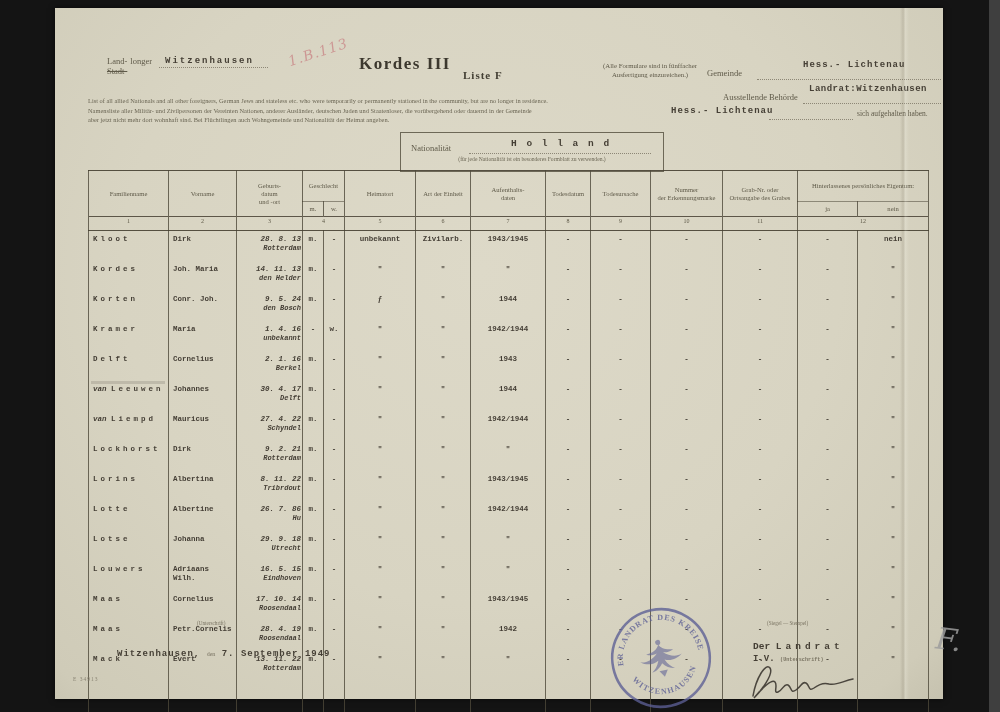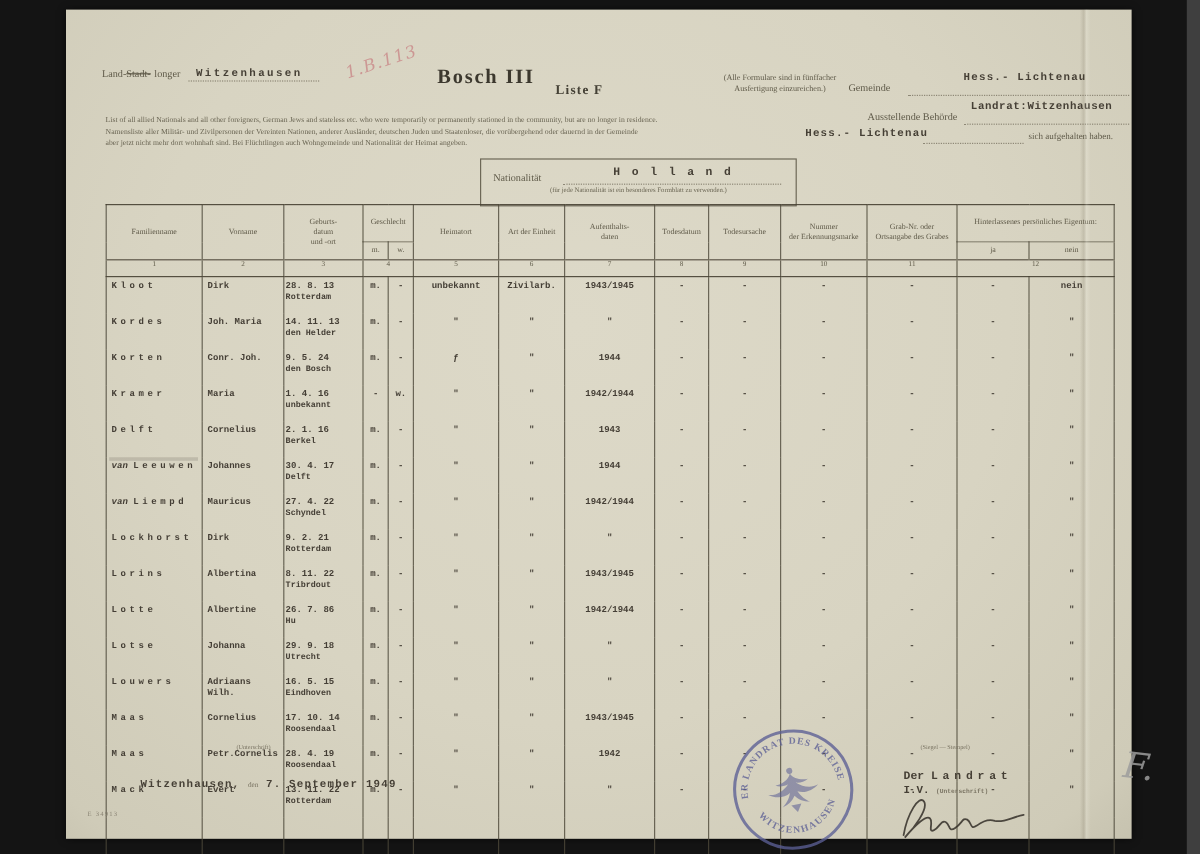--- a/index.html
+++ b/index.html
@@ -12,21 +12,21 @@
          box-shadow:0 0 6px rgba(0,0,0,.6);}
   .crease{position:absolute;left:845px;top:0;width:9px;height:691px;
           background:linear-gradient(90deg, rgba(0,0,0,0) 0%, rgba(80,70,50,.14) 35%, rgba(255,255,245,.18) 60%, rgba(0,0,0,0) 100%);}
   .print{color:#5f5a49;}
   .typed{font-family:"Liberation Mono",monospace;font-weight:700;color:#453f35;}
   .abs{position:absolute;}
   .dots{border-bottom:1px dotted #8d8776;height:1px;}
   .struckout{text-decoration:line-through;}
   
   .kreis-block{left:30px;top:48px;font-size:8.5px;display:flex;align-items:flex-start;gap:3px;}
-  .kreis-col{display:flex;flex-direction:row;line-height:10px;}
+  .kreis-col{display:flex;flex-direction:column;line-height:10px;margin-left:22px;}
   .kreis-value{font-size:9px;letter-spacing:2px;border-bottom:1px dotted #8d8776;padding:0 14px 1px 6px;margin-left:4px;}
   .stufe{left:300px;top:46px;width:100px;text-align:center;font-size:17px;font-weight:700;
          letter-spacing:1.5px;color:#3c382e;}
   .red-note{left:232px;top:36px;font-style:italic;font-size:14px;color:#c05b66;opacity:.5;
             transform:rotate(-18deg);letter-spacing:1px;font-family:"DejaVu Serif",serif;}
   .liste{left:408px;top:61px;font-size:11px;font-weight:700;letter-spacing:1px;color:#444035;}
   .form-note{left:510px;top:54px;width:170px;text-align:center;font-size:6.8px;line-height:8.5px;}
   .gemeinde-label{left:652px;top:60px;font-size:8.5px;}
   .gemeinde-value{left:748px;top:52px;font-size:9px;letter-spacing:1px;}
   .gemeinde-dots{left:702px;top:70px;width:184px;}
@@ -55,21 +55,21 @@
   tr.hnums td{border-top:1px solid rgba(70,64,50,.85);border-bottom:1.2px solid rgba(70,64,50,.9);
               font-size:6px;color:#5f5a49;text-align:center;height:11px;padding:1px;}
   tbody td{font-family:"Liberation Mono",monospace;font-weight:700;color:#443e35;
            font-size:7.5px;line-height:9px;height:25px;padding-top:4px;}
   td.c-name{text-align:left;padding-left:4px;position:relative;}
   .sn{letter-spacing:3px;}
   .pfx{letter-spacing:0;font-style:italic;}
   .struck{position:absolute;top:-6px;left:2px;font-size:6.5px;font-weight:900;letter-spacing:1px;
           color:#2f2b24;text-decoration:line-through;background:rgba(47,43,36,.15);}
   td.c-given{text-align:left;padding-left:4px;}
-  td.c-birth{text-align:left;}
+  td.c-birth{text-align:right;font-style:italic;}
   .bp{font-size:7px;}
   td.c-mid{text-align:center;}
   tr.stub td{height:26px;}
   
   .confirm{left:33px;top:601px;font-size:8px;letter-spacing:.2px;z-index:5;}
   .note-tiny{font-size:5.2px;color:#7a7463;}
   .note-left{left:142px;top:612px;}
   .note-right{left:712px;top:612px;}
   .dateline{left:62px;top:641px;font-size:9px;letter-spacing:1px;}
   .dateline .den{font-family:"Liberation Serif",serif;font-weight:400;font-size:6px;color:#7a7463;letter-spacing:0;}
@@ -92,21 +92,21 @@
       <span class="kreis-col">
         <span>Land-</span>
         <span class="struckout">Stadt-</span>
       </span>
       <span>longer</span>
       <span class="typed kreis-value">Witzenhausen</span>
     </div>
 
     <div class="abs red-note">1.B.113</div>
 
-    <div class="abs stufe">Bosch III</div>
+    <div class="abs stufe">Kordes III</div>
     <div class="abs liste print">Liste F</div>
     <div class="abs form-note print">
       <div>(Alle Formulare sind in fünffacher</div>
       <div>Ausfertigung einzureichen.)</div>
     </div>
 
     <div class="abs gemeinde-label print">Gemeinde</div>
     <div class="abs gemeinde-value typed">Hess.- Lichtenau</div>
     <div class="abs gemeinde-dots dots"></div>
     <div class="abs behoerde-label print">Ausstellende Behörde</div>

